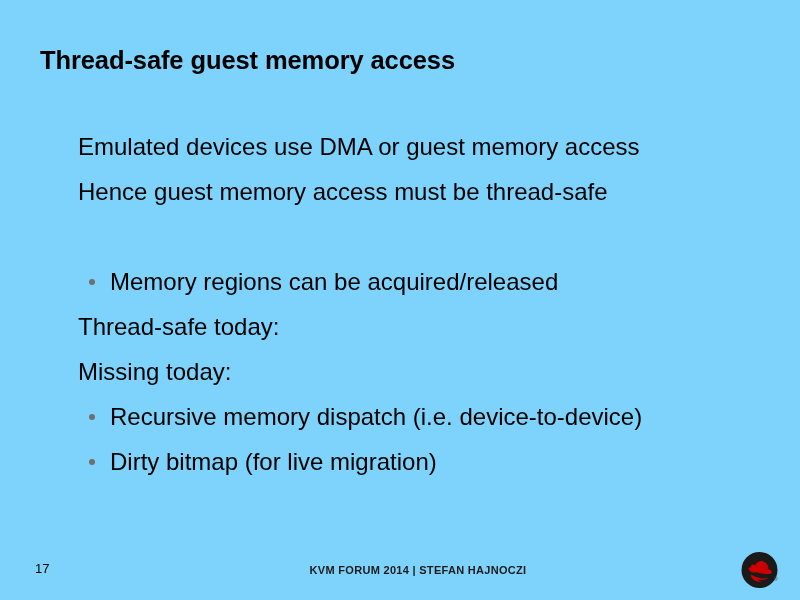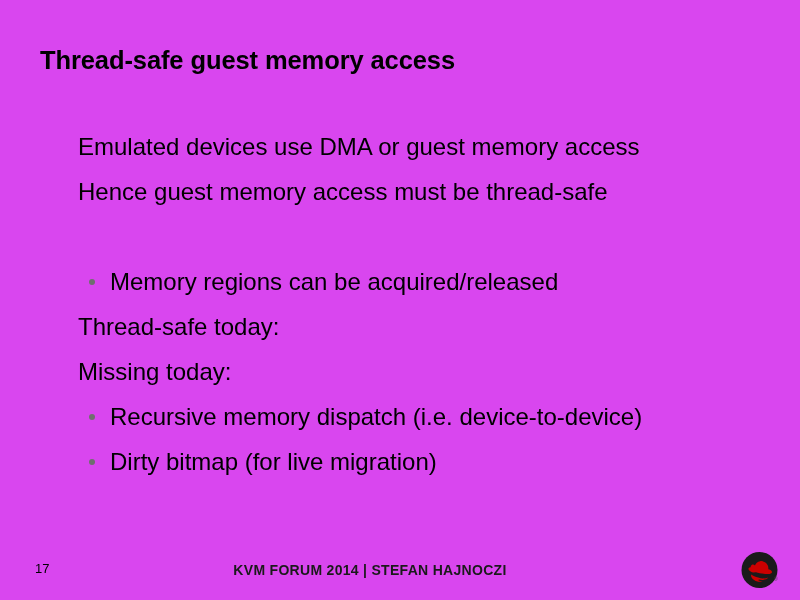--- a/index.html
+++ b/index.html
@@ -4,21 +4,21 @@
 <style>
   html, body {
     margin: 0;
     padding: 0;
     background: #ffffff;
   }
   .slide {
     position: relative;
     width: 800px;
     height: 600px;
-    background: #d946ef;
+    background: #7dd3fc;
     overflow: hidden;
     font-family: "Liberation Sans", sans-serif;
     color: #000000;
   }
 
   
   .slide-title {
     position: absolute;
     left: 40px;
     top: 44px;
@@ -73,25 +73,26 @@
     font-size: 13px;
     line-height: 16px;
     color: #000000;
   }
   .footer-text {
     position: absolute;
     left: 0;
     top: 563px;
     width: 740px;
     text-align: center;
-    font-size: 14px;
+    font-size: 11px;
     font-weight: bold;
     letter-spacing: 0.3px;
     line-height: 14px;
     color: #1a1a1a;
+    padding-left: 48px;
   }
 
   
   .logo {
     position: absolute;
     left: 739px;
     top: 550px;
     width: 44px;
     height: 42px;
   }

